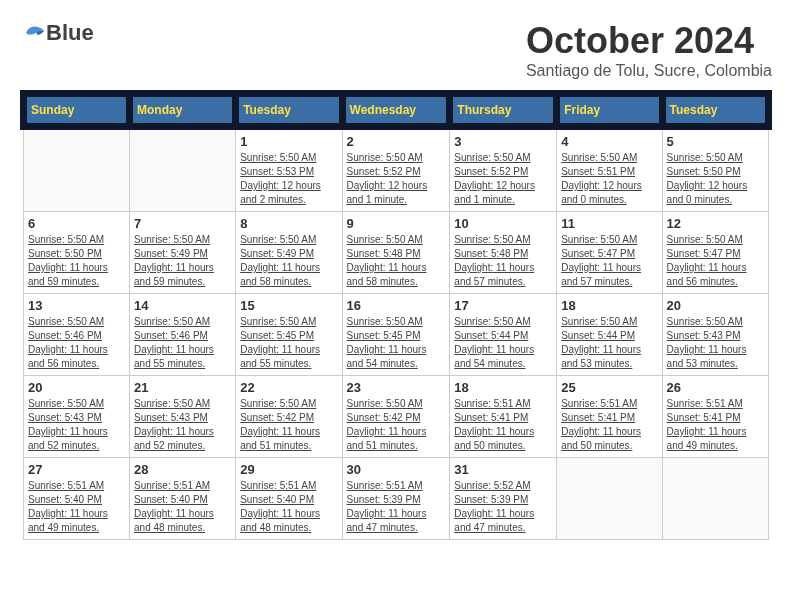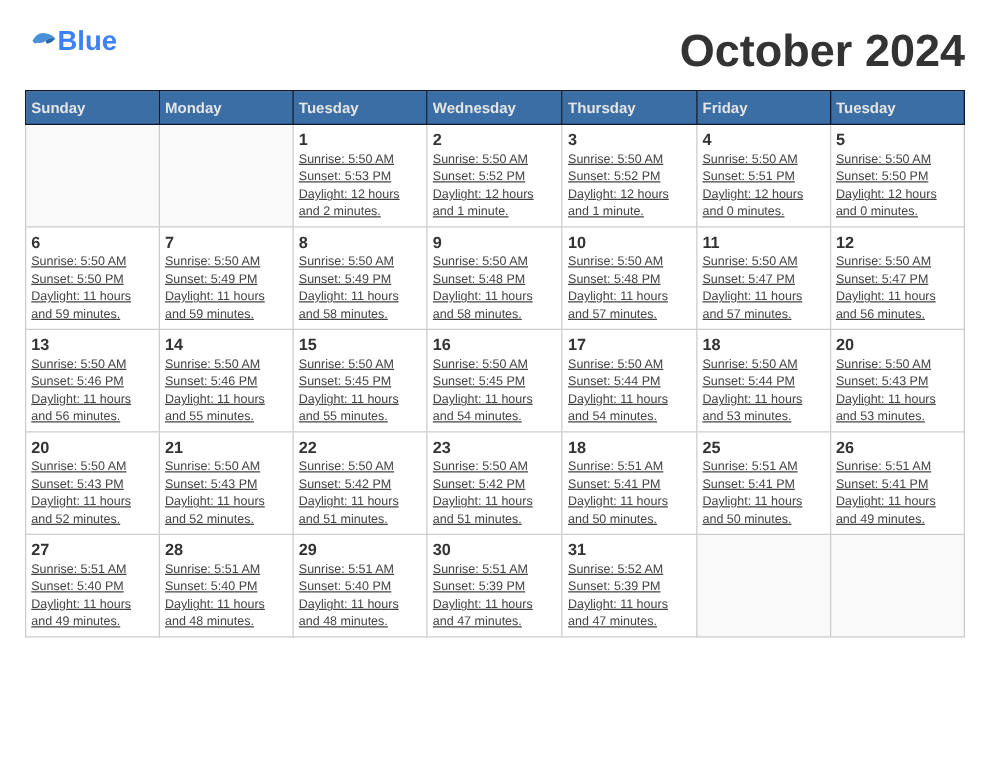--- a/index.html
+++ b/index.html
@@ -26,21 +26,21 @@
       align-items: center;
     }
     .logo-general {
       font-size: 22px;
       font-weight: bold;
       color: #333;
     }
     .logo-blue {
       font-size: 22px;
       font-weight: bold;
-      color: #3b82f6;
+      color: #404040;
     }
     .logo-bird {
       width: 24px;
       height: 20px;
       margin-left: 2px;
     }
     .title-section {
       text-align: left;
     }
     .month-title {
@@ -52,25 +52,25 @@
       font-size: 16px;
       color: #555;
     }
     .calendar {
       width: 100%;
       border-collapse: collapse;
       font-size: 11px;
     }
     .calendar th {
       background-color: #3a6ea5;
-      color: #e5e5e5;
+      color: #fde047;
       padding: 6px 4px;
       text-align: left;
       font-size: 12px;
-      border: 1px solid #0f172a;
+      border: 7px solid #0f172a;
     }
     .calendar td {
       border: 1px solid #ccc;
       vertical-align: top;
       padding: 4px;
       width: 110px;
       min-height: 80px;
       background: #fff;
     }
     .calendar td.empty {
@@ -97,20 +97,21 @@
     <div class="logo-text">
       <svg class="logo-bird" viewBox="0 0 30 25" xmlns="http://www.w3.org/2000/svg">
         <path d="M5 12 Q10 2 20 5 Q25 6 28 10 Q22 8 18 12 Q15 15 10 14 Q7 16 5 12Z" fill="#4a90d9"></path>
         <path d="M18 12 Q22 8 28 10 Q24 14 20 15 Q18 14 18 12Z" fill="#2a6aaa"></path>
       </svg>
       <span class="logo-blue">Blue</span>
     </div>
   </div>
   <div class="title-section">
     <div class="month-title">October 2024</div>
+    <div class="location-title">Santiago de Tolu, Sucre, Colombia</div>
   </div>
 </div>
 
 <table class="calendar">
   <thead>
     <tr>
     <th>Sunday</th>
         <th>Monday</th>
         <th>Tuesday</th>
         <th>Wednesday</th>

